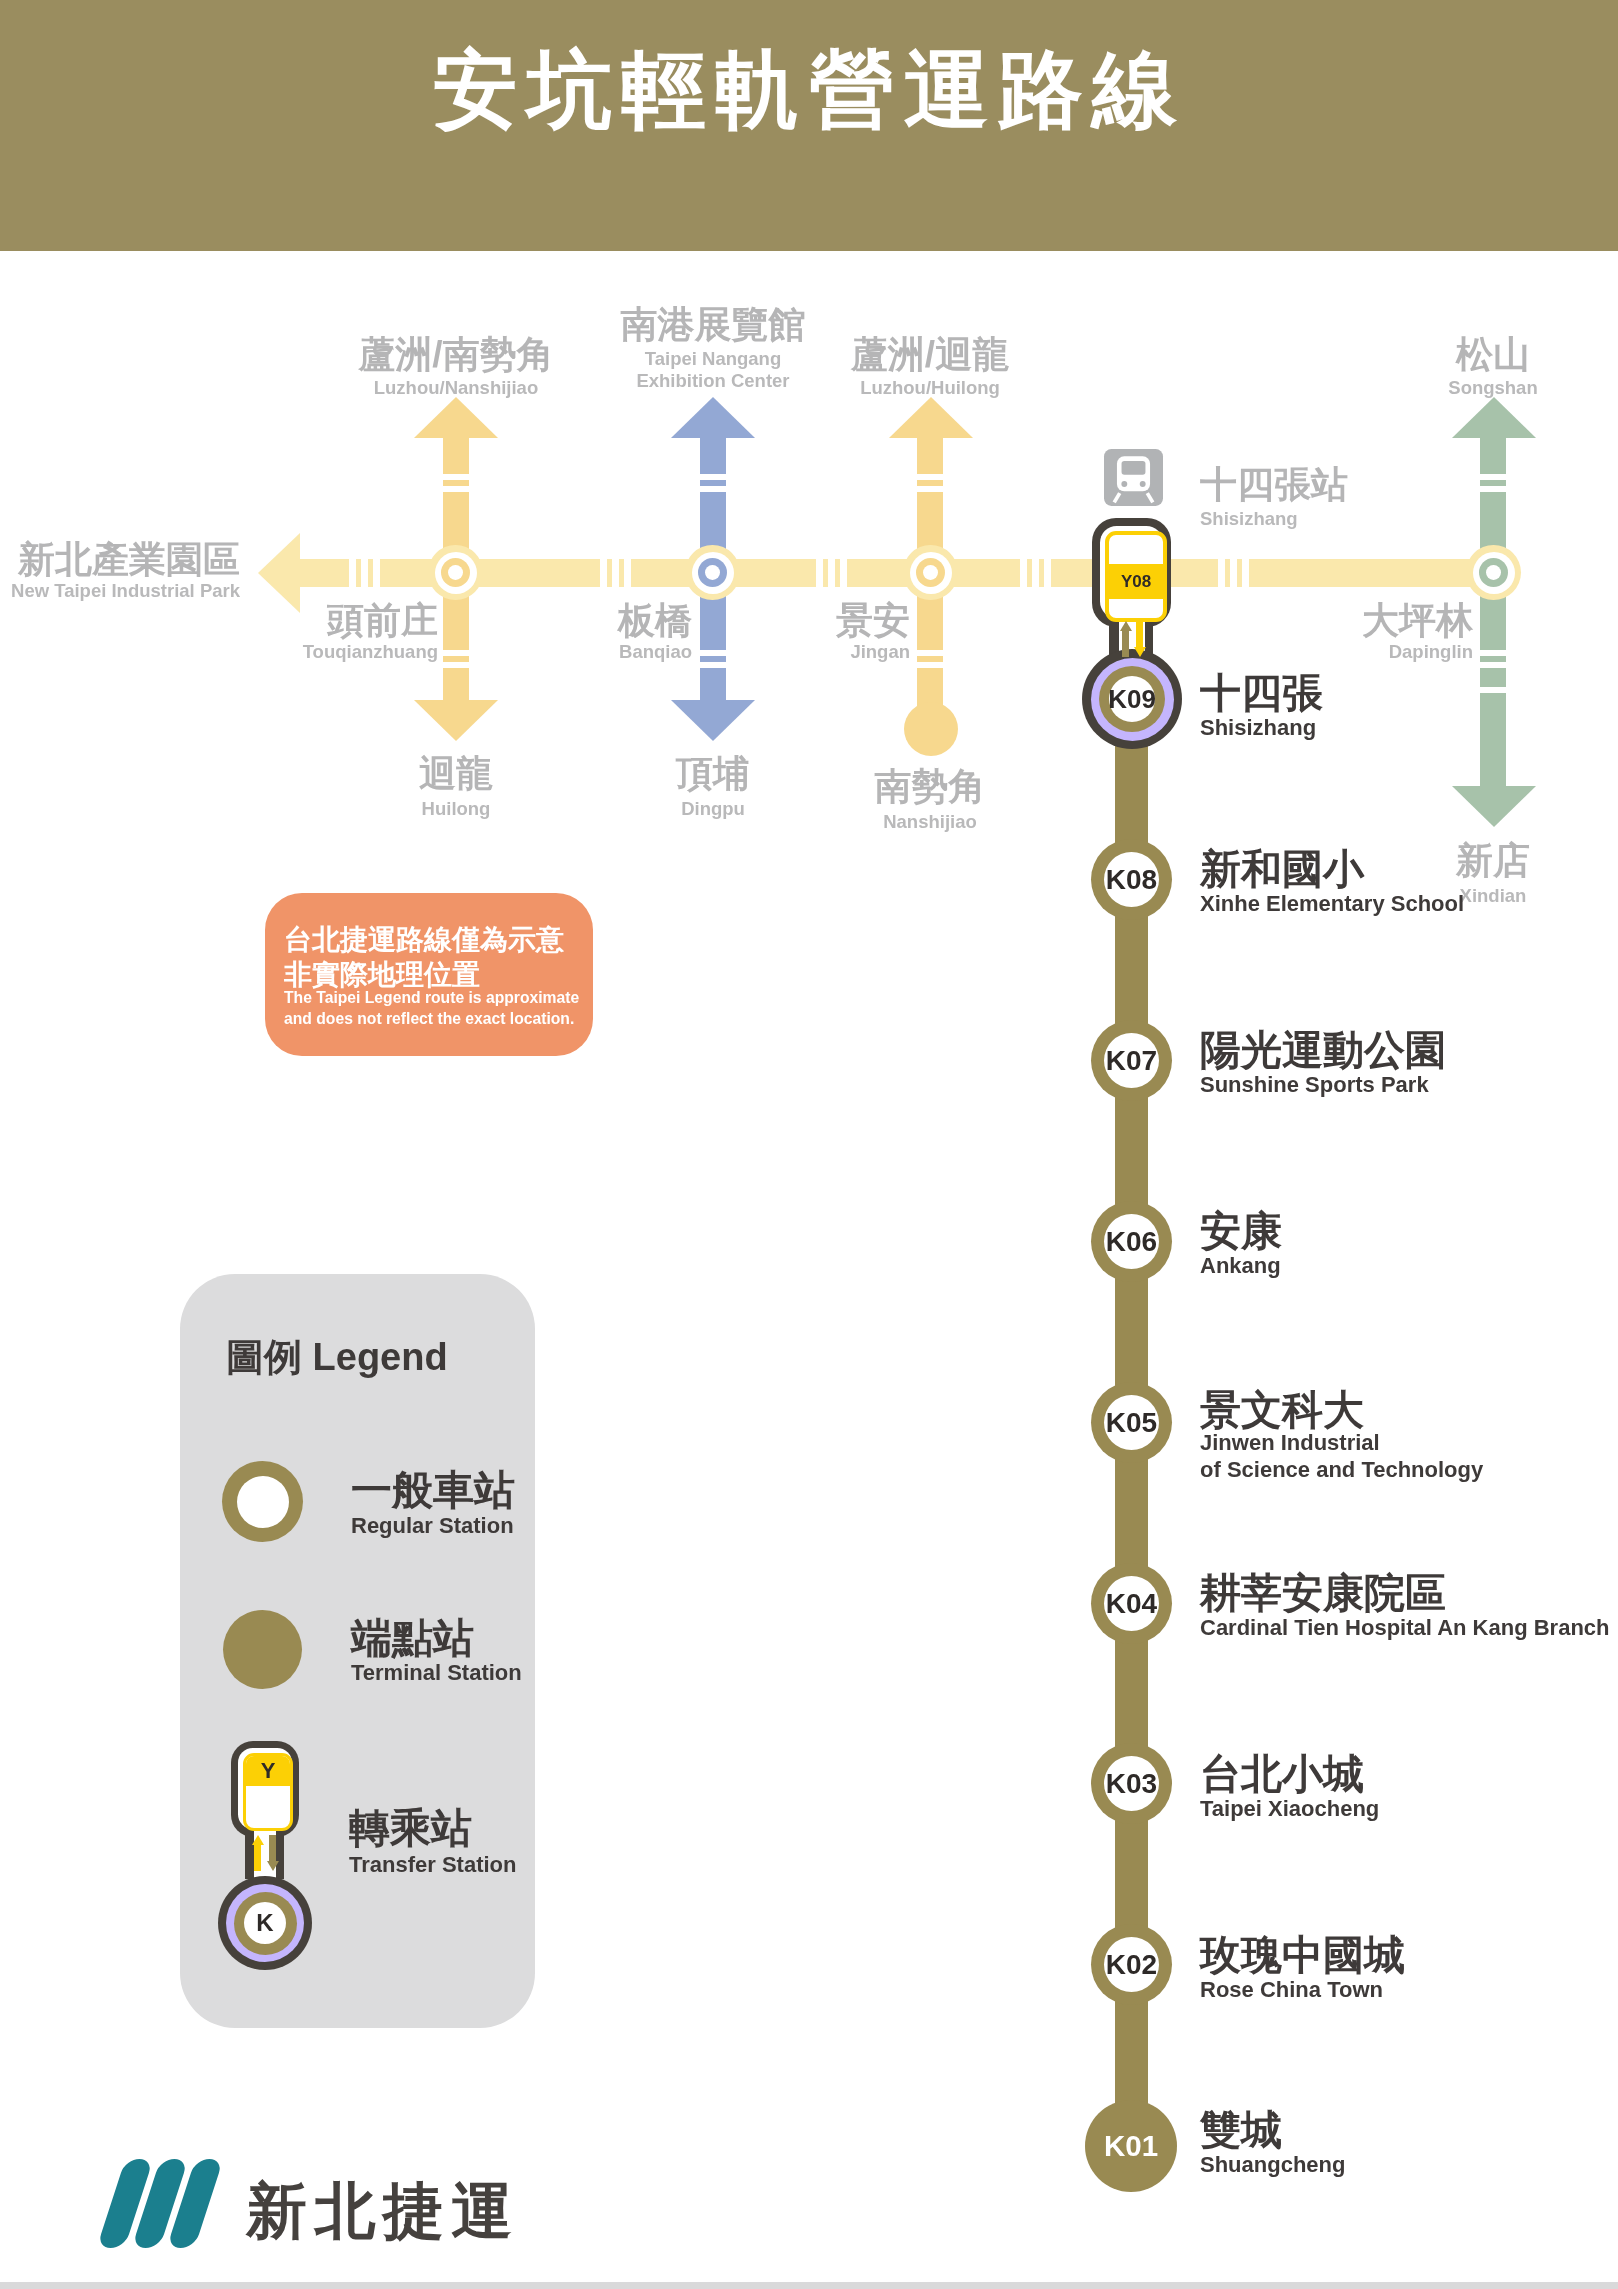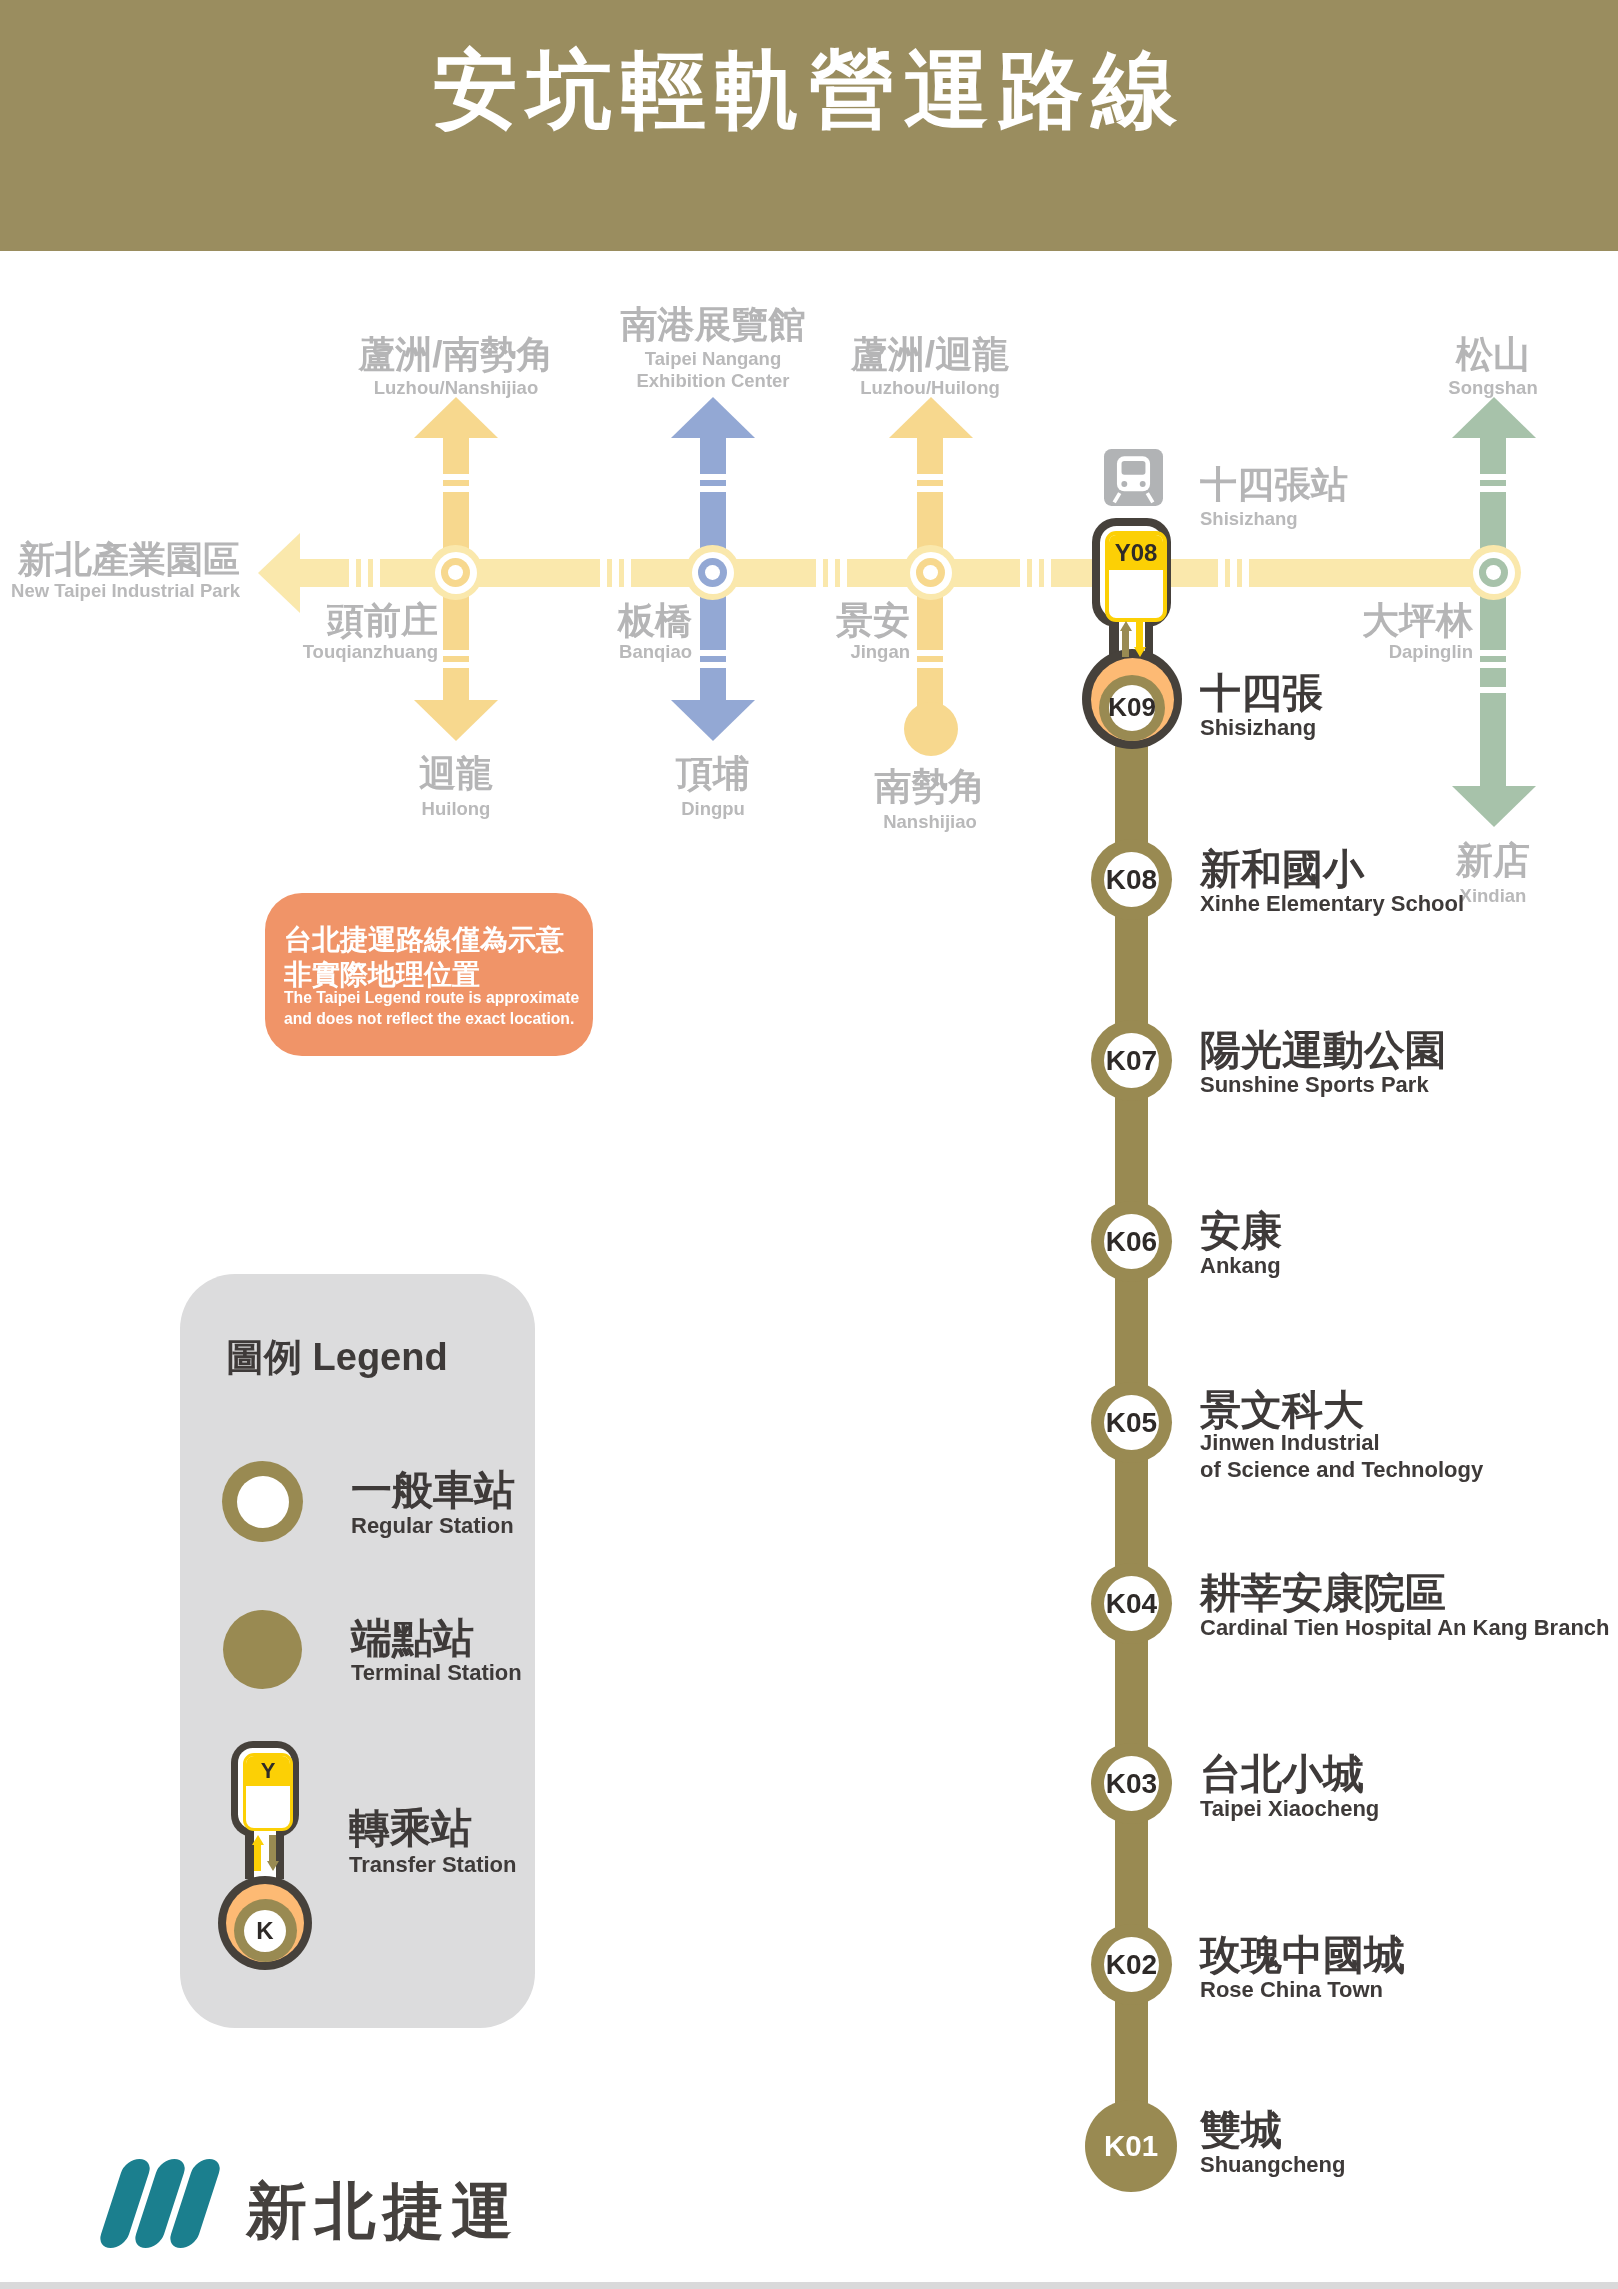--- a/index.html
+++ b/index.html
@@ -47,21 +47,21 @@
   .kterm{position:absolute;width:92px;height:92px;border-radius:50%;background:#998a52;
          display:flex;align-items:center;justify-content:center;font-size:29.5px;font-weight:bold;color:#ffffff;z-index:3;}
   
   .dk{background:#46413b;position:absolute;z-index:4;}
   .wh{background:#ffffff;position:absolute;z-index:5;}
   .ybadge{position:absolute;background:#ffffff;border:4.6px solid #fcd005;border-radius:11px;
           overflow:hidden;z-index:6;display:flex;flex-direction:column;}
   .ybadge .yhead{background:#fcd005;display:flex;align-items:center;justify-content:center;
           font-weight:bold;color:#2f2b28;}
   .tcirc{position:absolute;border-radius:50%;background:#46413b;display:flex;align-items:center;justify-content:center;z-index:6;}
-  .tcirc>div{border-radius:50%;background:#fdba74;display:flex;align-items:flex-end;justify-content:center;}
+  .tcirc>div{border-radius:50%;background:#c4b5fd;display:flex;align-items:center;justify-content:center;}
   .tcirc>div>div{border-radius:50%;background:#998a52;display:flex;align-items:center;justify-content:center;}
   .tcirc>div>div>div{border-radius:50%;background:#fff;display:flex;align-items:center;justify-content:center;
           font-weight:bold;color:#2e2a28;}
   .mini-arrow{position:absolute;z-index:7;display:flex;flex-direction:column;align-items:center;width:13px;}
   .mini-arrow .head-up{width:0;height:0;border-left:6.5px solid transparent;border-right:6.5px solid transparent;border-bottom:10px solid;}
   .mini-arrow .head-down{width:0;height:0;border-left:6.5px solid transparent;border-right:6.5px solid transparent;border-top:10px solid;}
   .mini-arrow .shaft{width:6.5px;height:26px;}
   
   #note{position:absolute;left:265px;top:893px;width:328px;height:163px;border-radius:37px;background:#f09468;z-index:4;}
   .note-zh{position:absolute;left:284px;font-size:28px;font-weight:bold;color:#ffffff;white-space:nowrap;z-index:5;}
@@ -222,21 +222,21 @@
   <div class="abs zh-gray" style="left:1200px;top:466px;">十四張站</div>
   <div class="abs en-gray" style="left:1200px;top:509px;">Shisizhang</div>
 
   <div class="kline" style="top:699px;height:1447px;"></div>
 
   <div class="dk" style="left:1092px;top:518px;width:79px;height:109px;border-radius:24px;"></div>
   <div class="dk" style="left:1109px;top:605px;width:44px;height:55px;"></div>
   <div class="wh" style="left:1100px;top:526px;width:63px;height:92px;border-radius:16.6px;"></div>
   <div class="wh" style="left:1119px;top:609px;width:26px;height:51px;"></div>
   <div class="ybadge" style="left:1105px;top:531px;width:54px;height:83px;">
-    <div class="yhead" style="height:35px;font-size:24px;">Y08</div>
+    <div class="yhead" style="height:35px;font-size:17px;margin-top:29px;">Y08</div>
   </div>
   <div class="mini-arrow" style="left:1119px;top:621px;">
     <div class="head-up" style="border-bottom-color:#998a52;"></div>
     <div class="shaft" style="background:#998a52;"></div>
   </div>
   <div class="mini-arrow" style="left:1133px;top:621px;">
     <div class="shaft" style="background:#fcd005;"></div>
     <div class="head-down" style="border-top-color:#fcd005;"></div>
   </div>
   <div class="tcirc" style="left:1082px;top:649px;width:100px;height:100px;">

